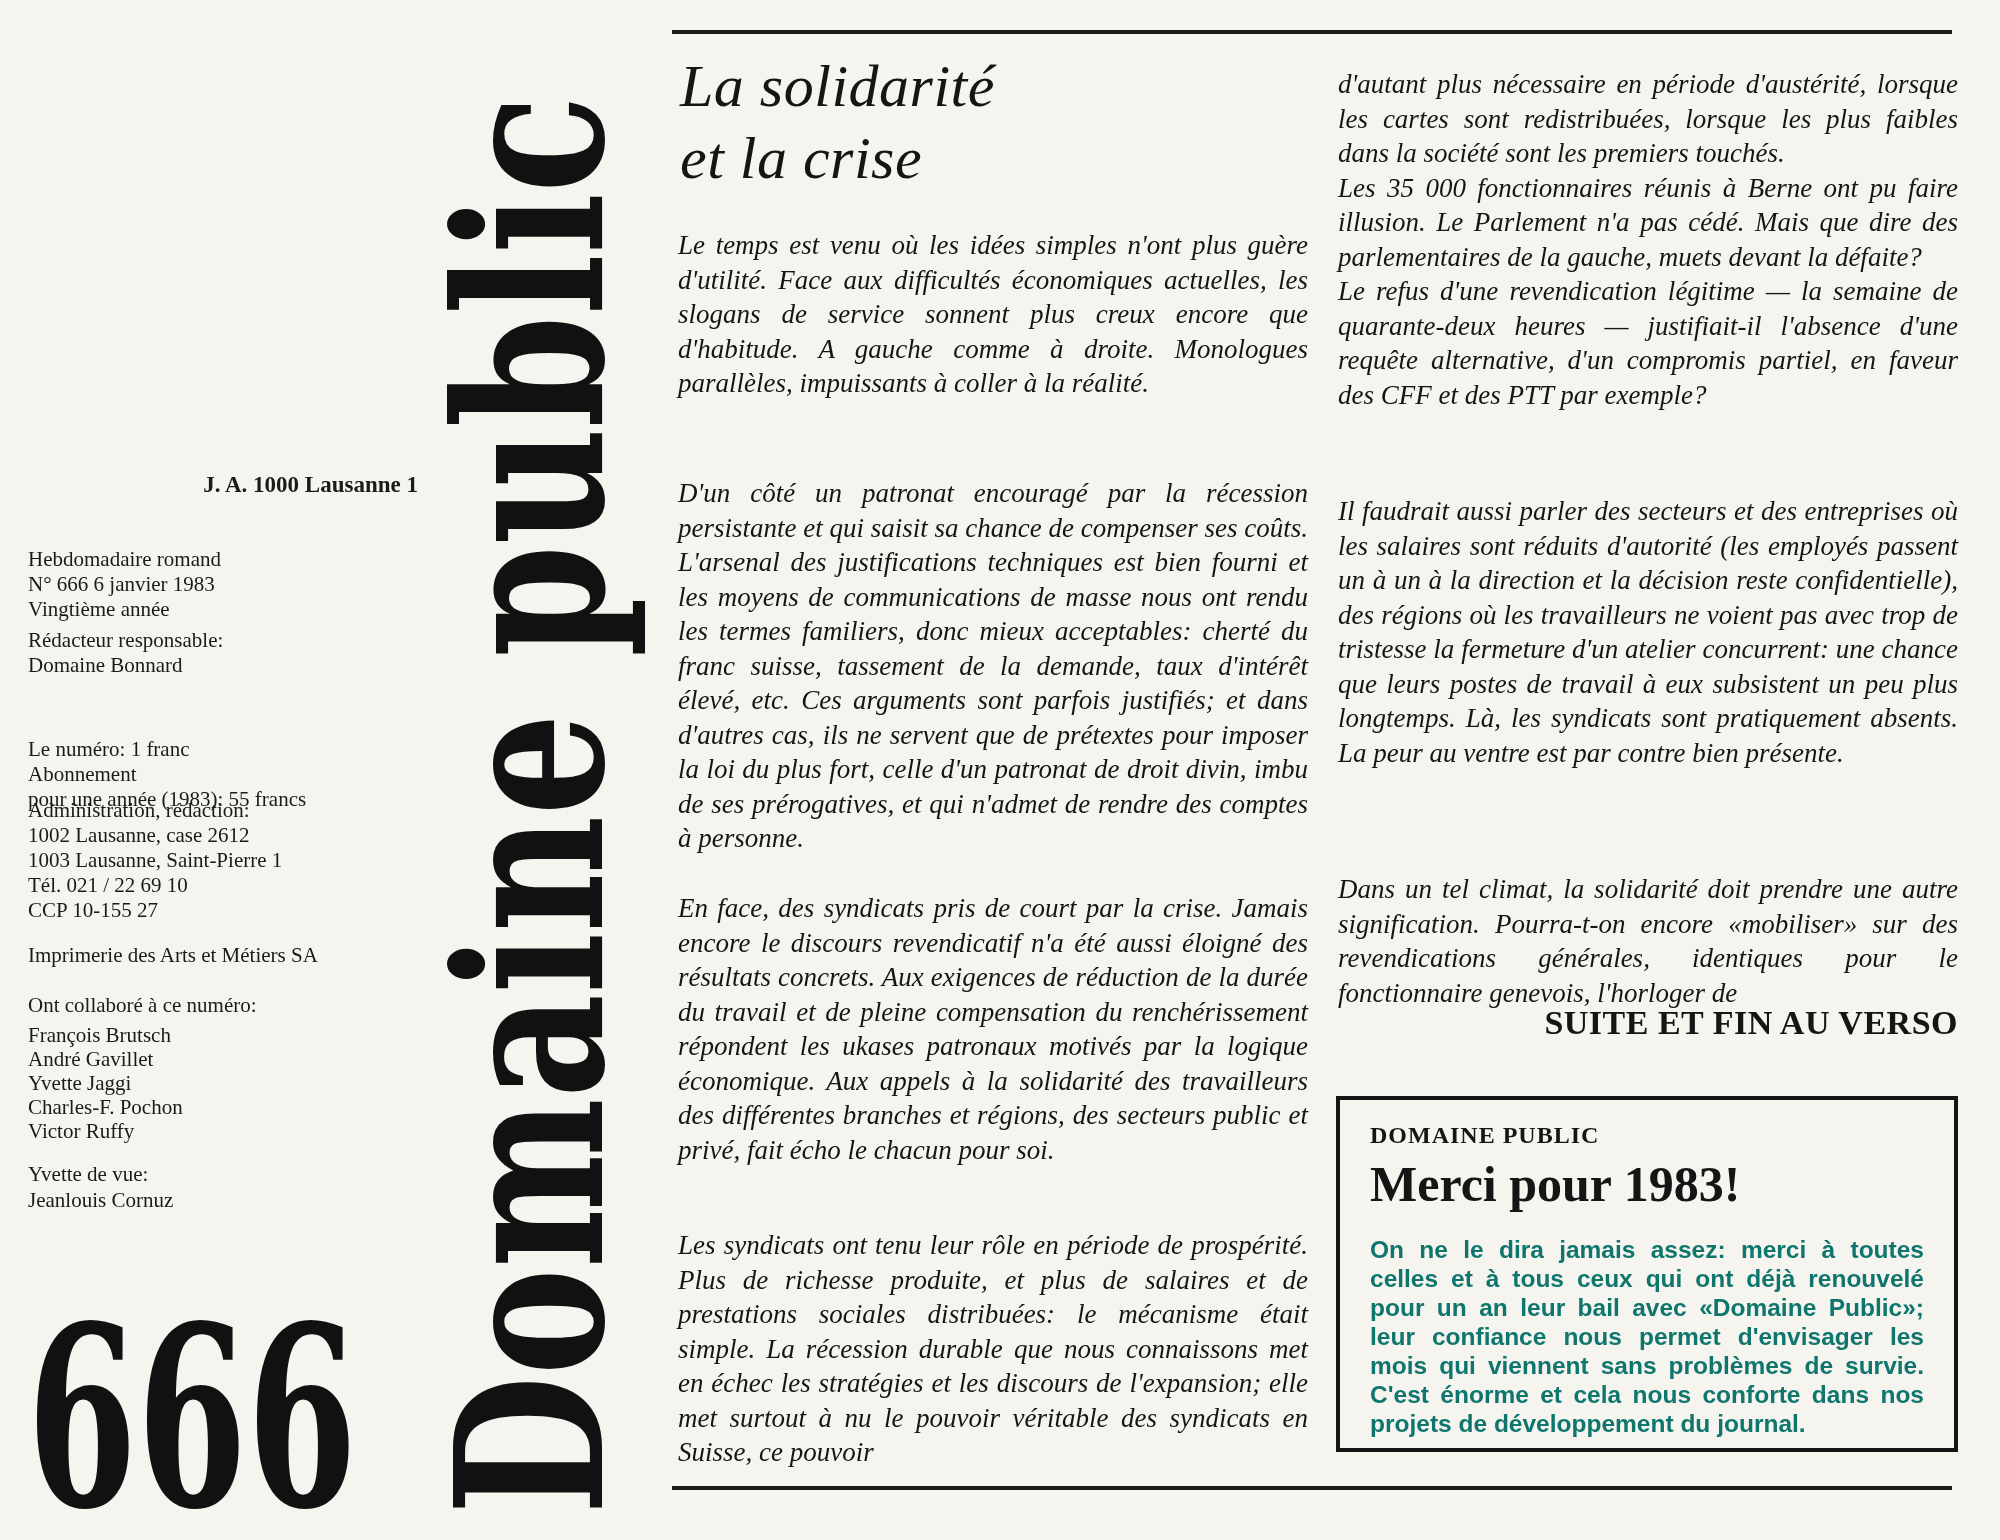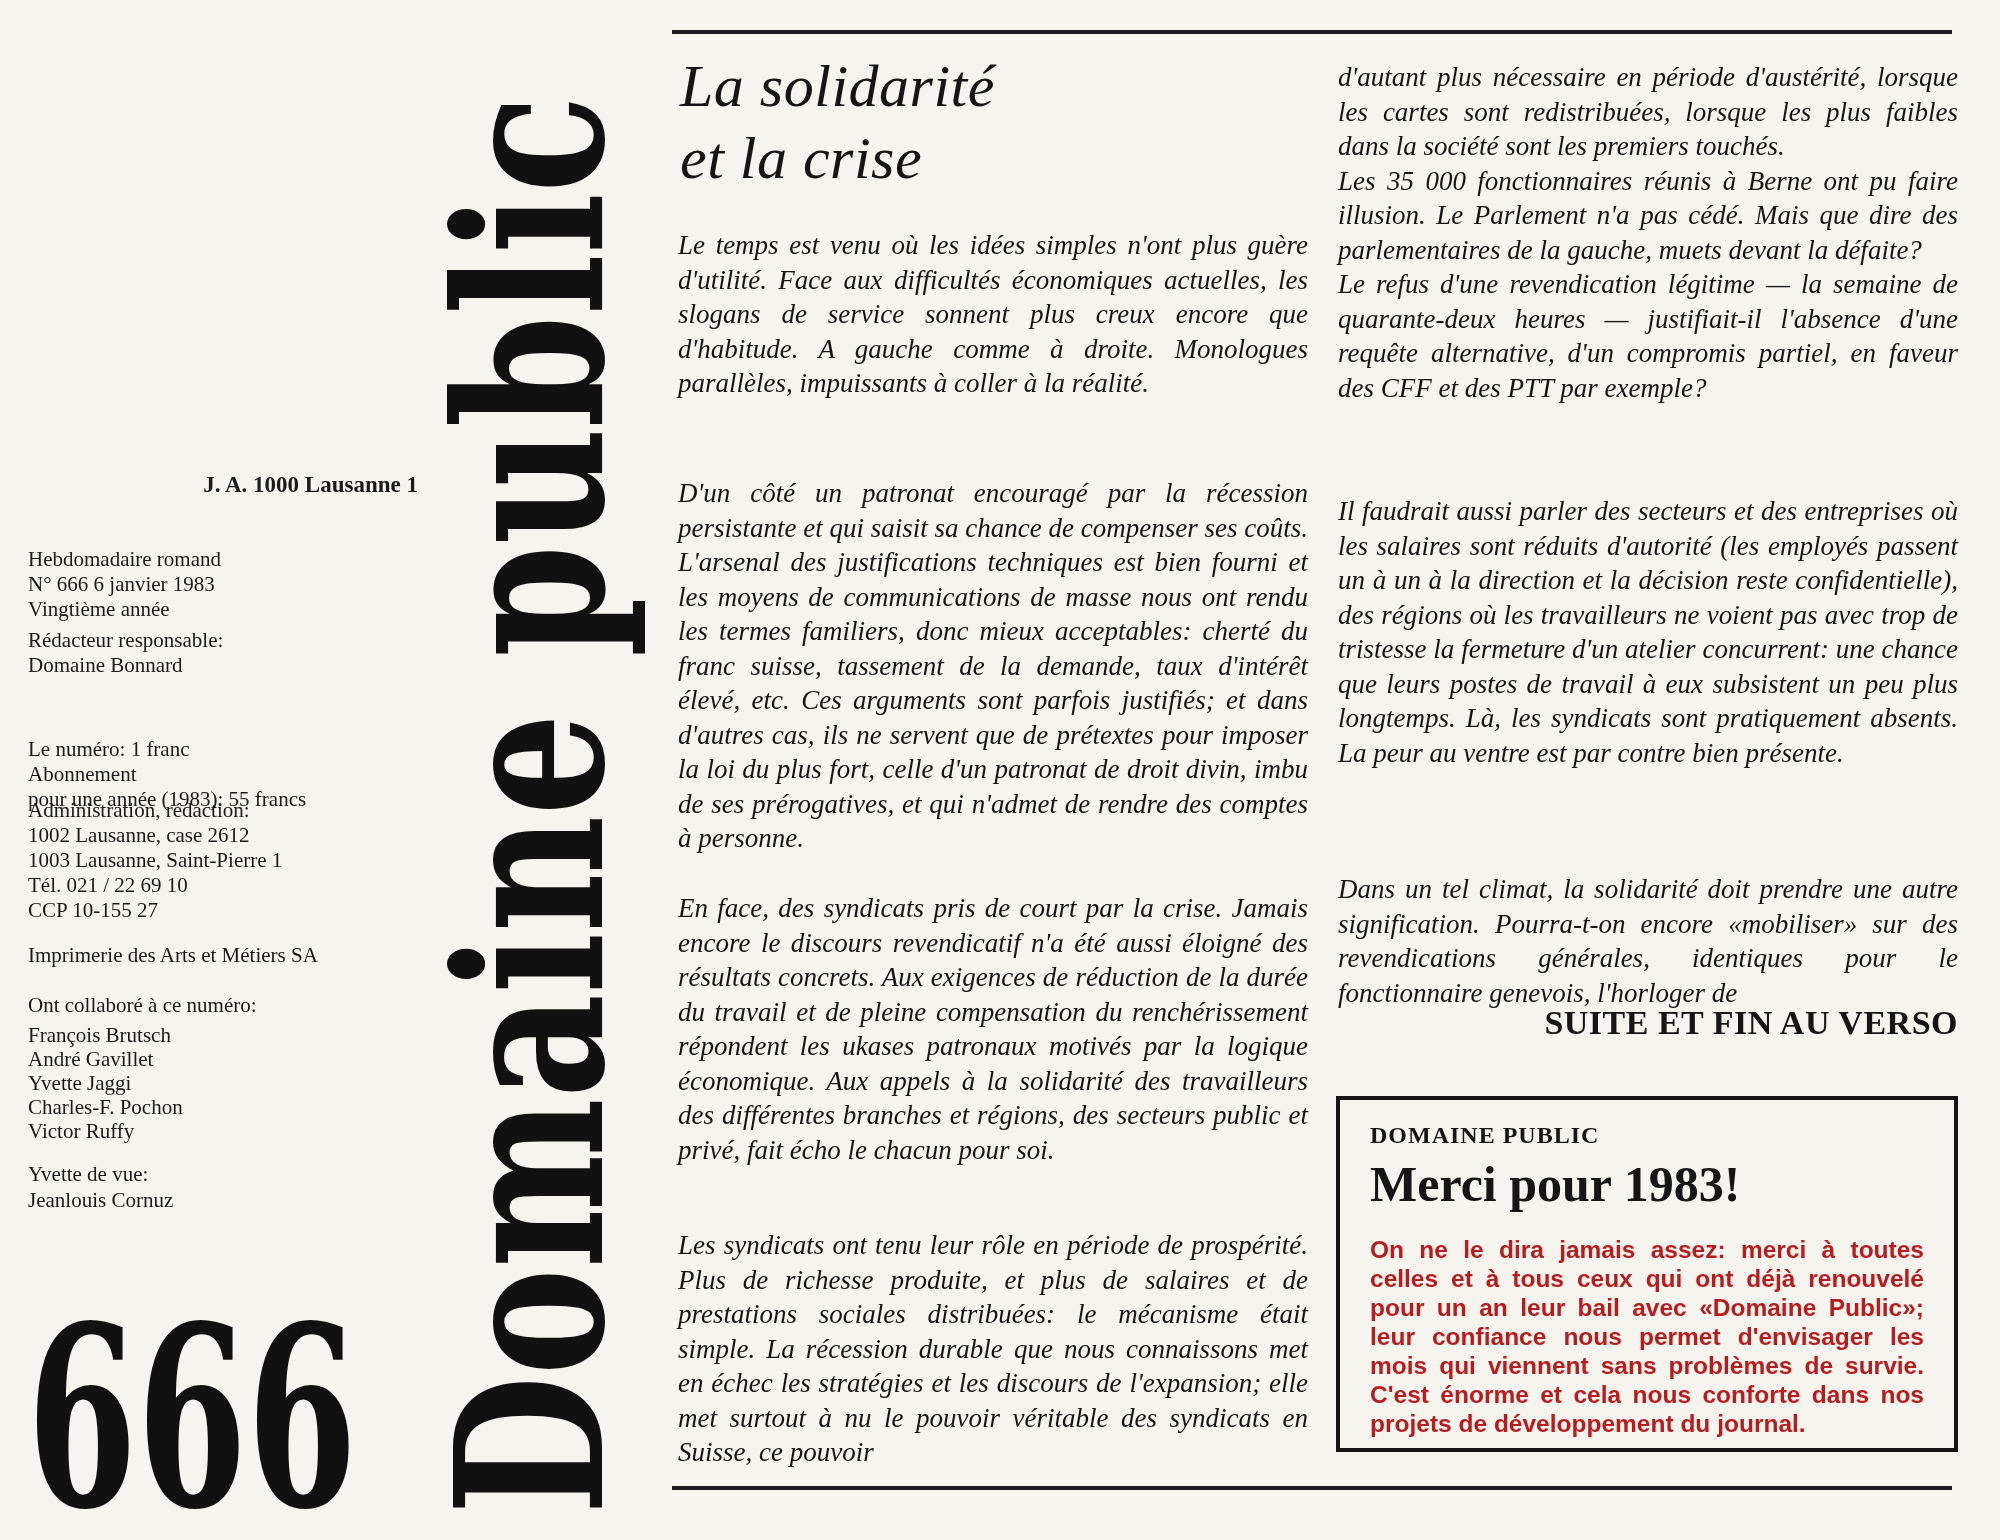--- a/index.html
+++ b/index.html
@@ -49,21 +49,21 @@
     border:4px solid #151515;
     box-sizing:border-box;
     padding:22px 30px 0 30px;
   }
   .thanks-kicker{font-weight:bold;font-size:24px;letter-spacing:1px;}
   .thanks-title{font-weight:bold;font-size:50px;margin-top:6px;}
   .thanks-body{
     margin-top:22px;
     font-family:"Liberation Sans", sans-serif;
     font-weight:bold;font-size:24.5px;line-height:29px;
-    text-align:justify;color:#b91c1c;
+    text-align:justify;color:#0f766e;
   }
 </style>
 </head>
 <body>
 
 <div class="page">
 
   <div class="abs rule" style="left:672px;top:30px;width:1280px;"></div>
   <div class="abs rule" style="left:672px;top:1486px;width:1280px;"></div>
 
@@ -108,21 +108,21 @@
   <div class="abs body-col midcol" style="top:476px;">
     <p>D'un côté un patronat encouragé par la récession persistante et qui saisit sa chance de compenser ses coûts. L'arsenal des justifications techniques est bien fourni et les moyens de communications de masse nous ont rendu les termes familiers, donc mieux acceptables: cherté du franc suisse, tassement de la demande, taux d'intérêt élevé, etc. Ces arguments sont parfois justifiés; et dans d'autres cas, ils ne servent que de prétextes pour imposer la loi du plus fort, celle d'un patronat de droit divin, imbu de ses prérogatives, et qui n'admet de rendre des comptes à personne.</p>
   </div>
   <div class="abs body-col midcol" style="top:891px;">
     <p>En face, des syndicats pris de court par la crise. Jamais encore le discours revendicatif n'a été aussi éloigné des résultats concrets. Aux exigences de réduction de la durée du travail et de pleine compensation du renchérissement répondent les ukases patronaux motivés par la logique économique. Aux appels à la solidarité des travailleurs des différentes branches et régions, des secteurs public et privé, fait écho le chacun pour soi.</p>
   </div>
   <div class="abs body-col midcol" style="top:1228px;">
     <p>Les syndicats ont tenu leur rôle en période de prospérité. Plus de richesse produite, et plus de salaires et de prestations sociales distribuées: le mécanisme était simple. La récession durable que nous connaissons met en échec les stratégies et les discours de l'expansion; elle met surtout à nu le pouvoir véritable des syndicats en Suisse, ce pouvoir</p>
   </div>
 
-  <div class="abs body-col rcol" style="top:60px;">
+  <div class="abs body-col rcol" style="top:67px;">
     <p>d'autant plus nécessaire en période d'austérité, lorsque les cartes sont redistribuées, lorsque les plus faibles dans la société sont les premiers touchés.</p>
     <p>Les 35 000 fonctionnaires réunis à Berne ont pu faire illusion. Le Parlement n'a pas cédé. Mais que dire des parlementaires de la gauche, muets devant la défaite?</p>
     <p>Le refus d'une revendication légitime — la semaine de quarante-deux heures — justifiait-il l'absence d'une requête alternative, d'un compromis partiel, en faveur des CFF et des PTT par exemple?</p>
   </div>
   <div class="abs body-col rcol" style="top:494px;">
     <p>Il faudrait aussi parler des secteurs et des entreprises où les salaires sont réduits d'autorité (les employés passent un à un à la direction et la décision reste confidentielle), des régions où les travailleurs ne voient pas avec trop de tristesse la fermeture d'un atelier concurrent: une chance que leurs postes de travail à eux subsistent un peu plus longtemps. Là, les syndicats sont pratiquement absents. La peur au ventre est par contre bien présente.</p>
   </div>
   <div class="abs body-col rcol" style="top:872px;">
     <p>Dans un tel climat, la solidarité doit prendre une autre signification. Pourra-t-on encore «mobiliser» sur des revendications générales, identiques pour le fonctionnaire genevois, l'horloger de</p>
   </div>

